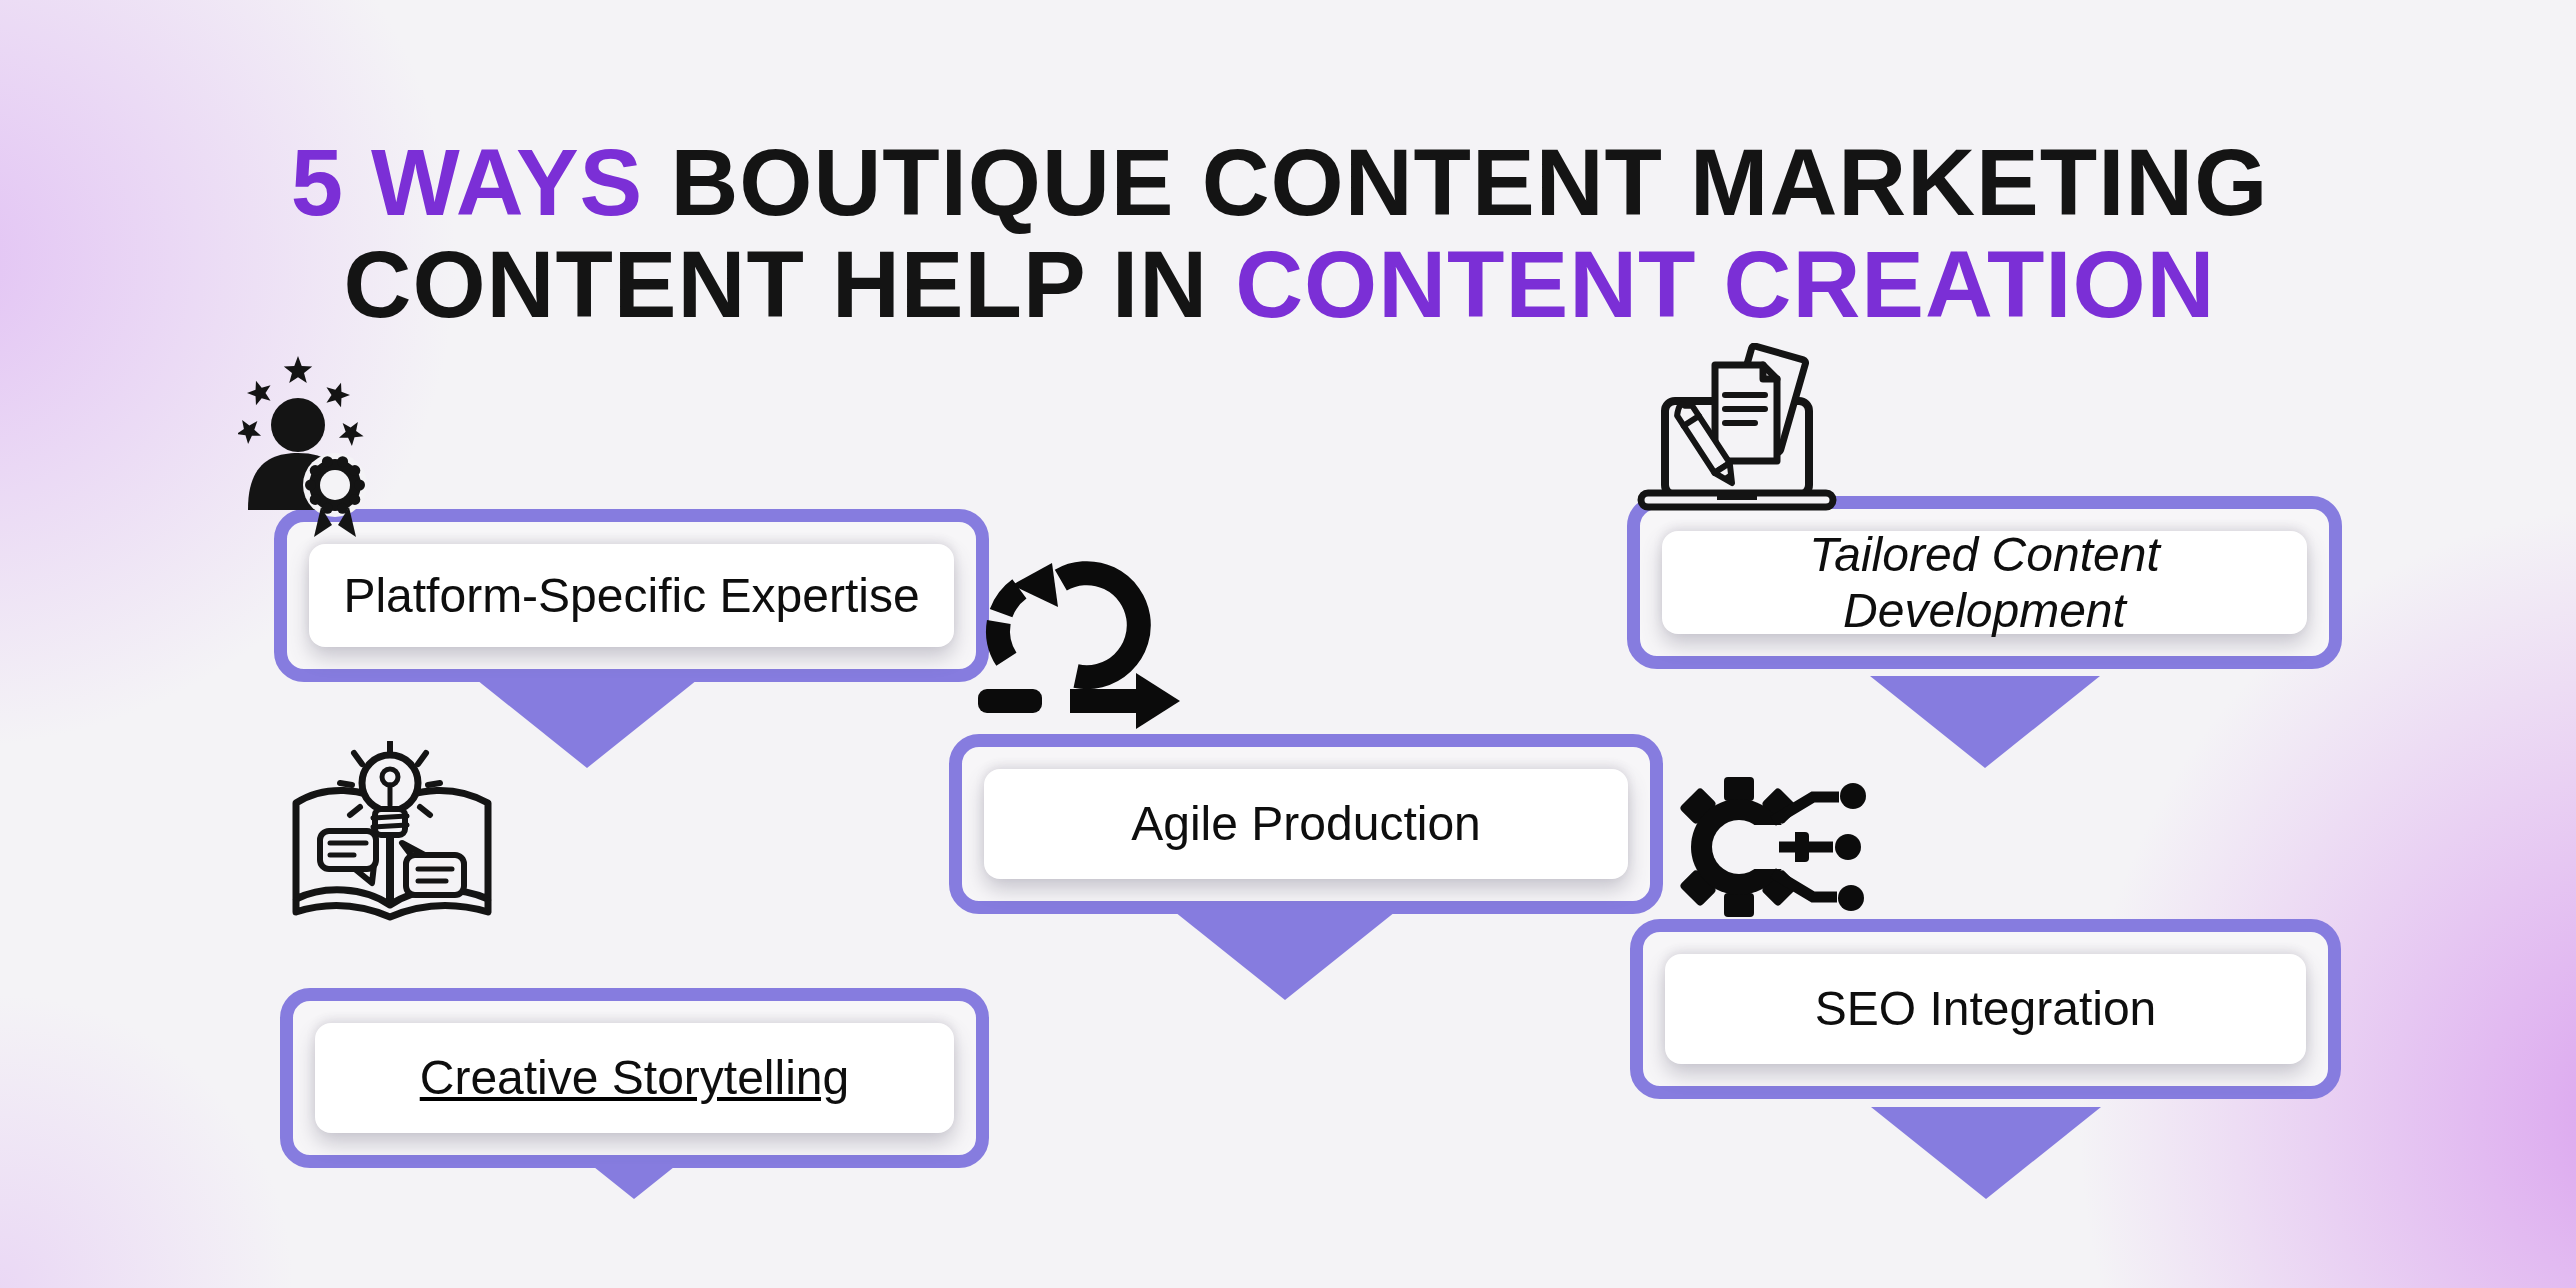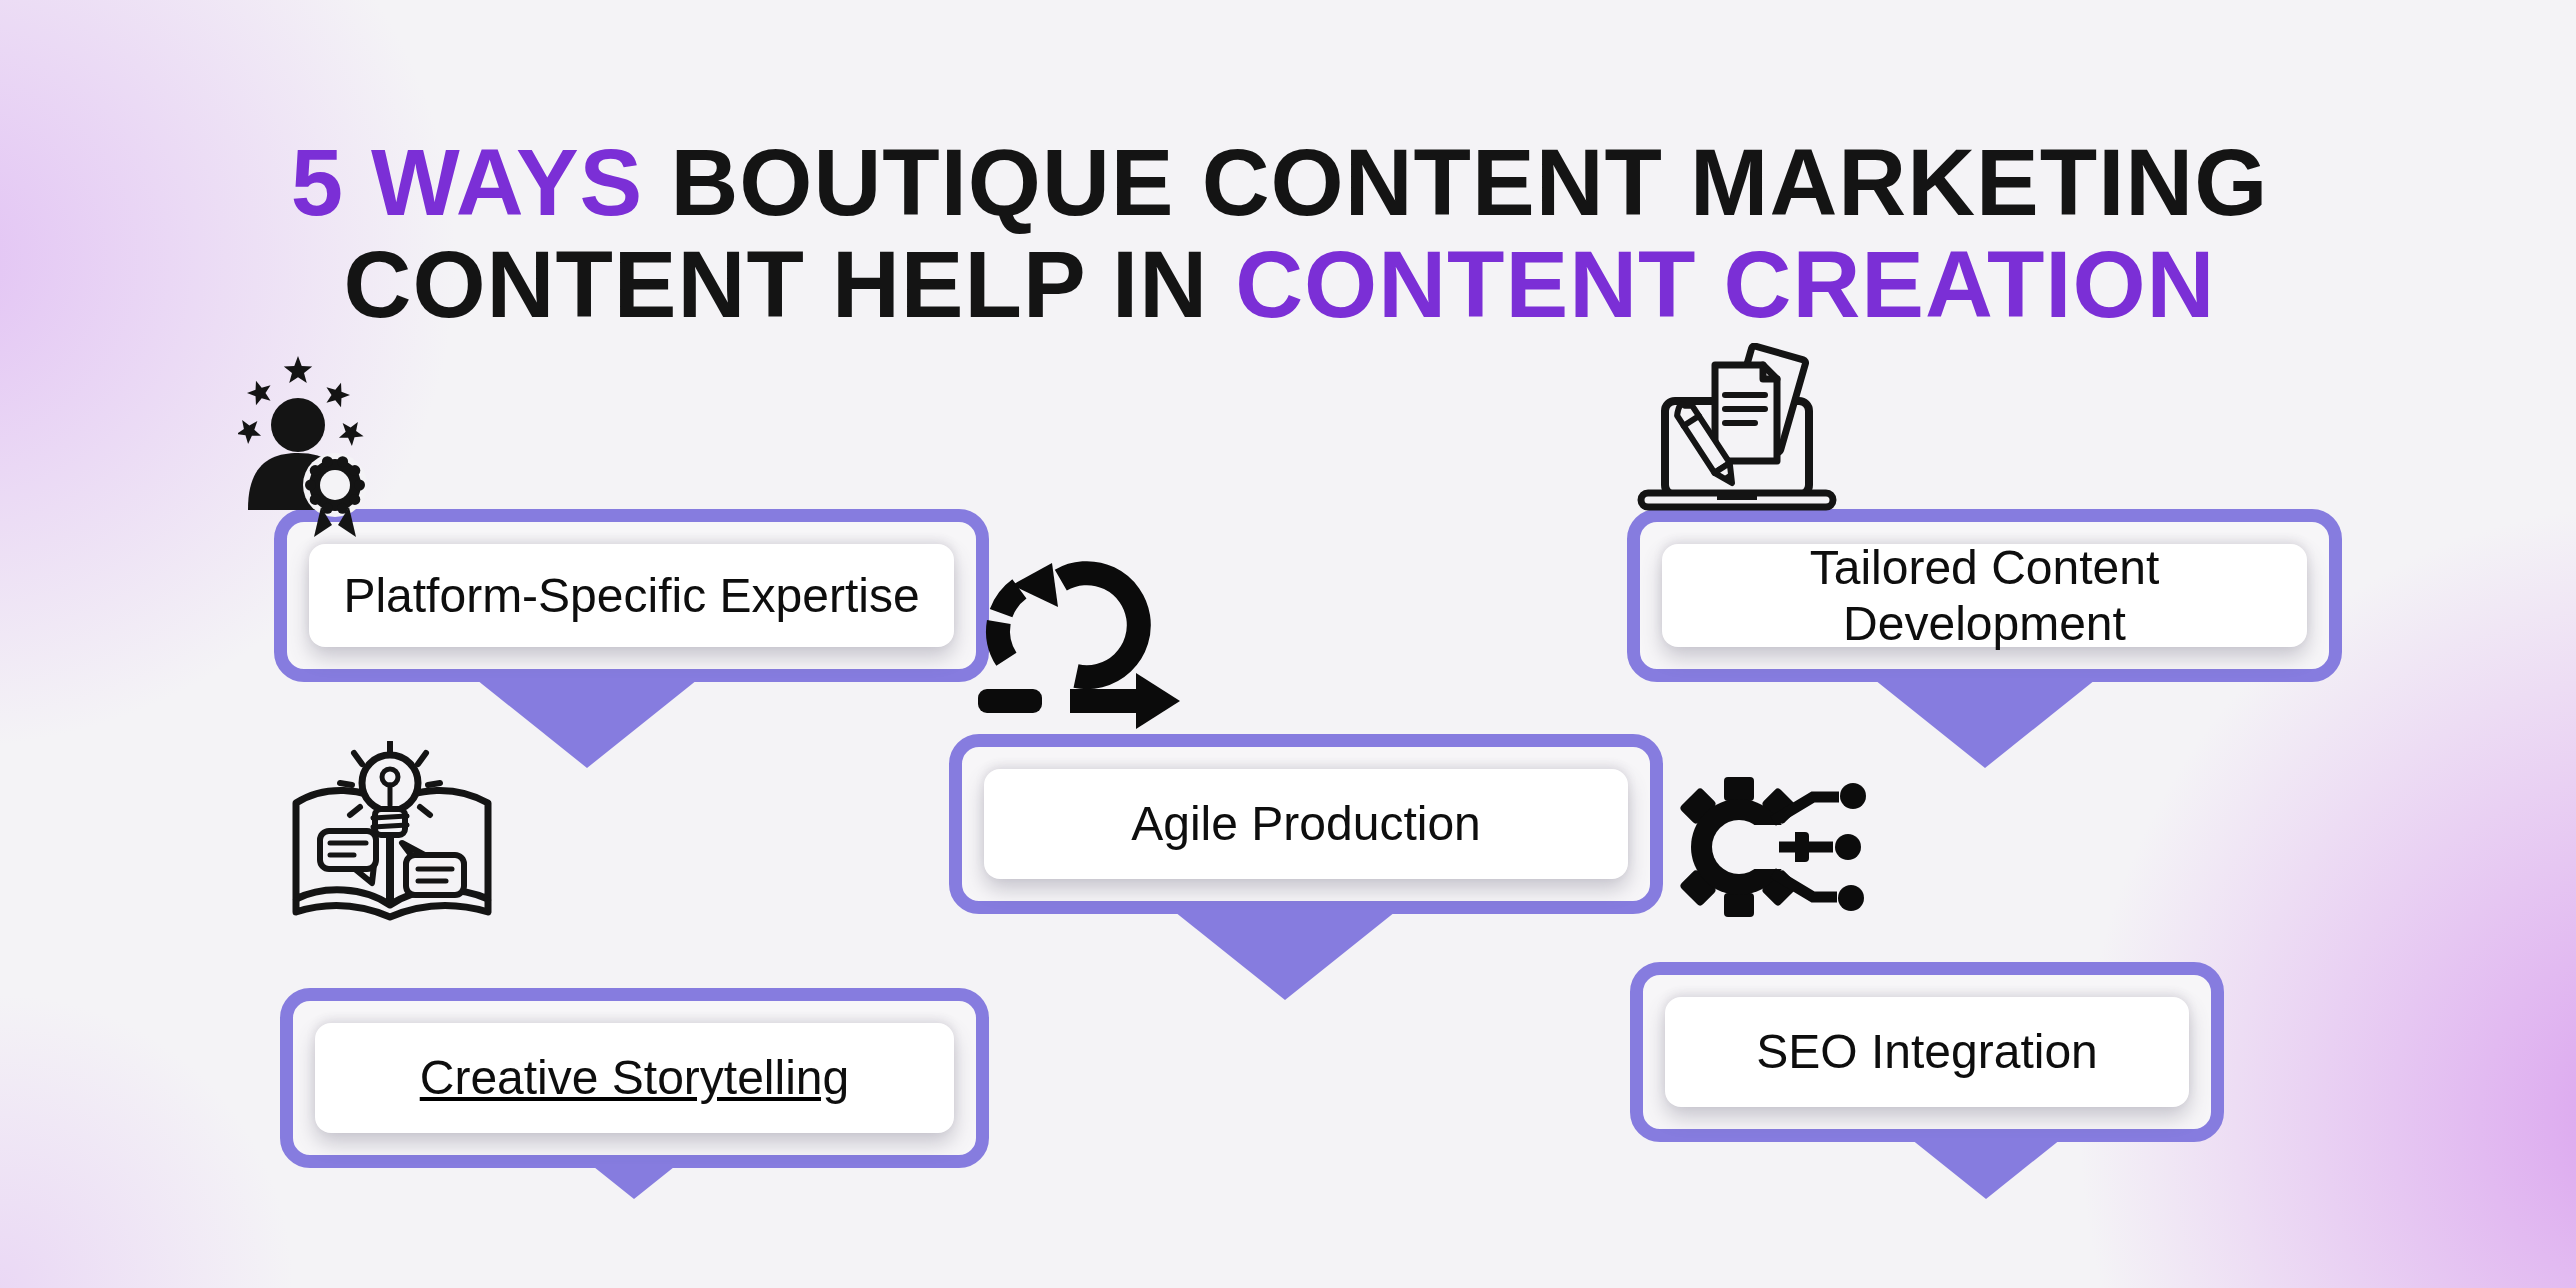--- a/index.html
+++ b/index.html
@@ -54,26 +54,26 @@
 <div class="card" style="left:280px;top:988px;width:709px;height:180px;text-decoration:underline;">
   <div class="card-inner">Creative Storytelling</div>
 </div>
 <div class="arrow" style="left:519px;top:1107px;"></div>
 
 <div class="card" style="left:929px;top:734px;width:714px;height:180px;margin-left:20px;">
   <div class="card-inner">Agile Production</div>
 </div>
 <div class="arrow" style="left:1170px;top:908px;"></div>
 
-<div class="card" style="left:1627px;top:509px;width:715px;height:173px;">
+<div class="card" style="left:1627px;top:496px;width:715px;height:173px;font-style:italic;">
   <div class="card-inner">Tailored Content Development</div>
 </div>
 <div class="arrow" style="left:1870px;top:676px;"></div>
 
-<div class="card" style="left:1630px;top:962px;width:594px;height:180px;">
+<div class="card" style="left:1630px;top:919px;width:711px;height:180px;">
   <div class="card-inner">SEO Integration</div>
 </div>
 <div class="arrow" style="left:1871px;top:1107px;"></div>
 
 <div class="icon" style="left:238px;top:351px;">
 <svg width="136" height="190" viewBox="0 0 136 190">
   <g fill="#141414">
     <path id="st" transform="translate(60,20) scale(1.15)" d="M0,-13 L3.23,-4.45 L12.36,-4.02 L5.23,1.70 L7.64,10.52 L0,5.5 L-7.64,10.52 L-5.23,1.70 L-12.36,-4.02 L-3.23,-4.45 Z"></path>
     <path transform="translate(22,42) rotate(-18)" d="M0,-13 L3.23,-4.45 L12.36,-4.02 L5.23,1.70 L7.64,10.52 L0,5.5 L-7.64,10.52 L-5.23,1.70 L-12.36,-4.02 L-3.23,-4.45 Z"></path>
     <path transform="translate(99,44) rotate(18)" d="M0,-13 L3.23,-4.45 L12.36,-4.02 L5.23,1.70 L7.64,10.52 L0,5.5 L-7.64,10.52 L-5.23,1.70 L-12.36,-4.02 L-3.23,-4.45 Z"></path>

